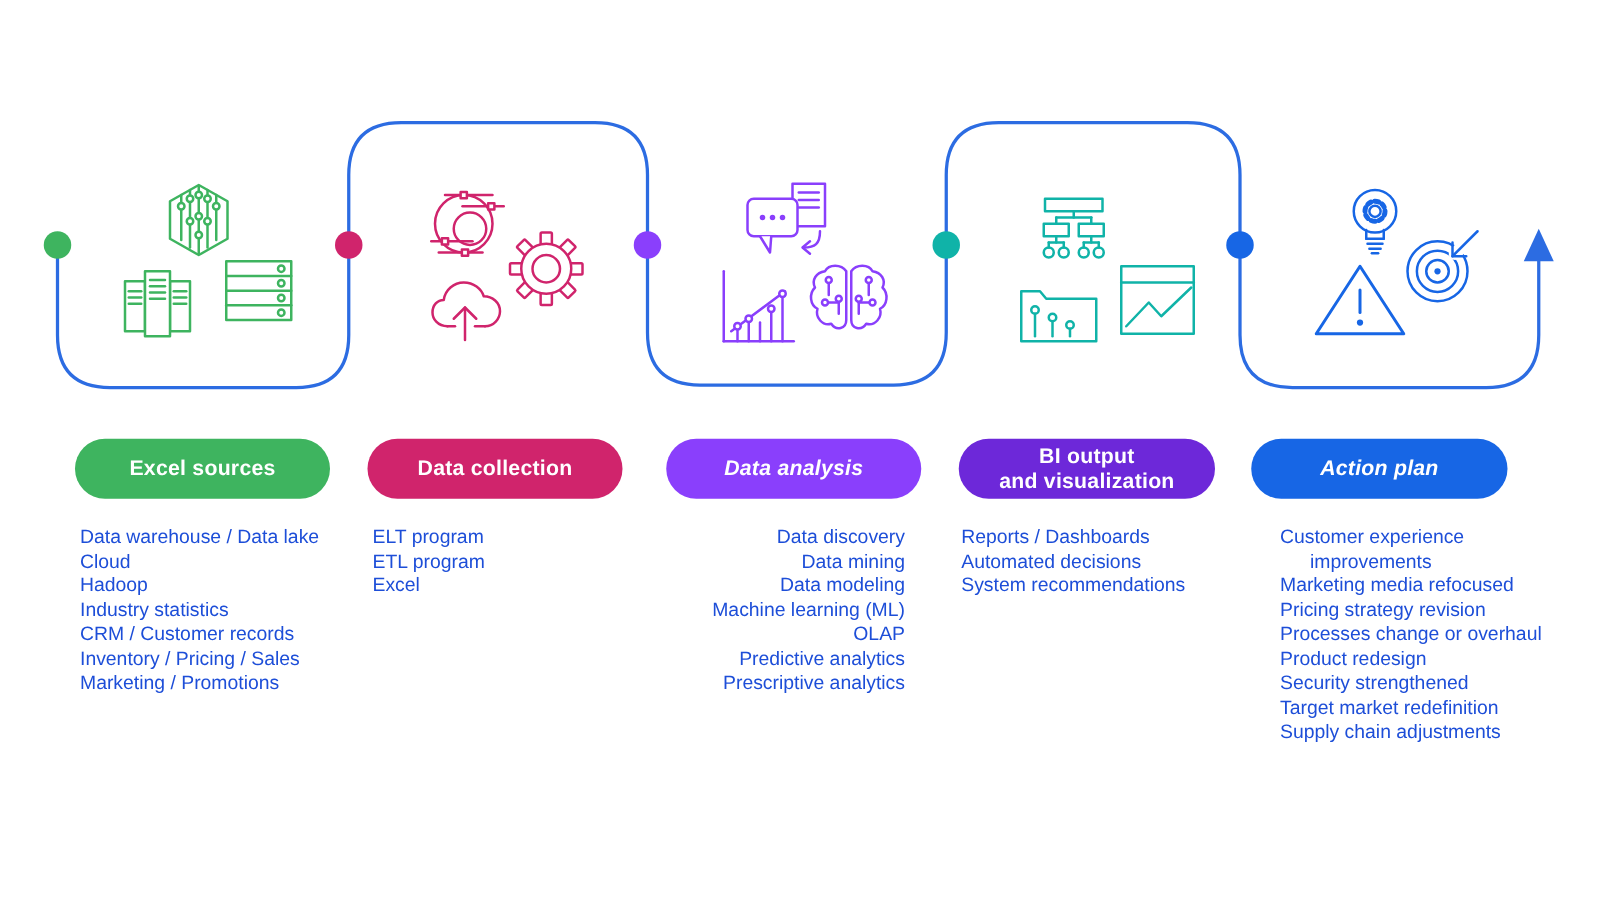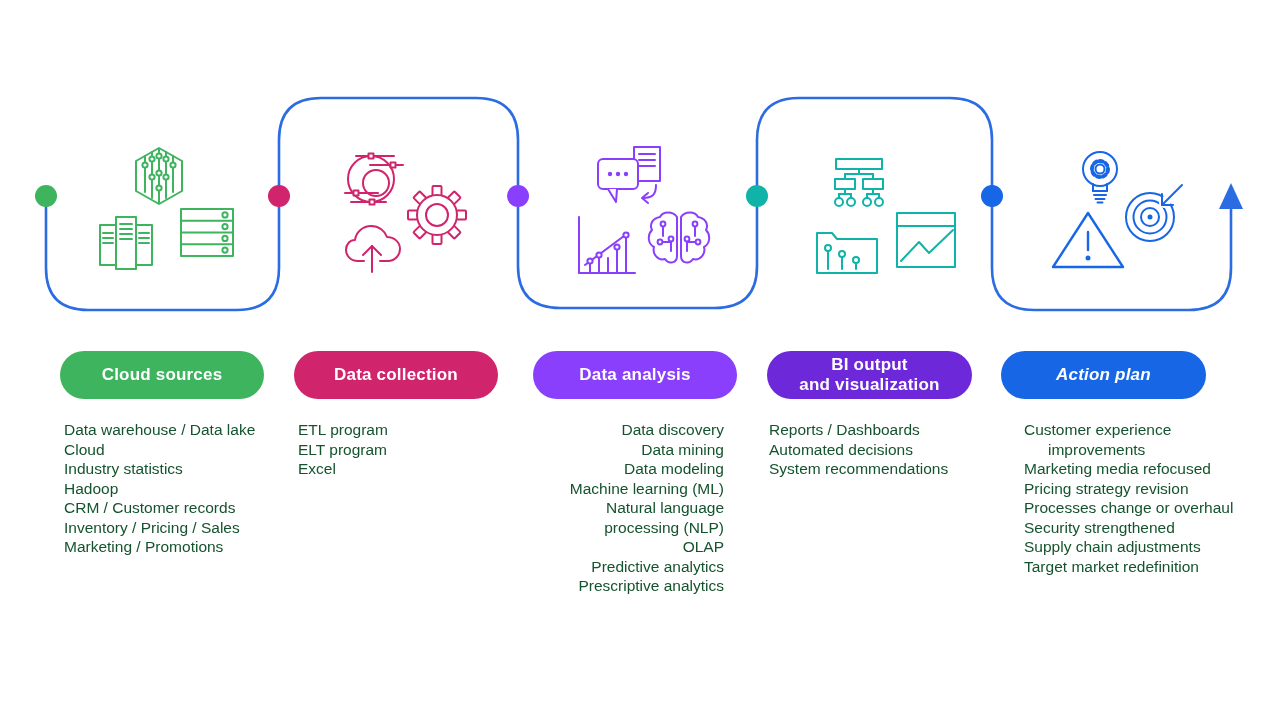--- a/index.html
+++ b/index.html
@@ -10,26 +10,26 @@
   .flow-svg{position:absolute;left:0;top:0;}
   .icon{position:absolute;}
   .pill{
     position:absolute;top:351px;height:48px;border-radius:26px;
     display:flex;align-items:center;justify-content:center;
     color:#ffffff;font-size:17px;font-weight:700;letter-spacing:.2px;
     text-align:center;white-space:pre-line;line-height:1.15;cursor:pointer;
   }
   .p0{left:60px;width:204px;background:#3eb45f;}
   .p1{left:294px;width:204px;background:#d0246c;}
-  .p2{left:533px;width:204px;background:#8a3ffc;}
+  .p2{left:533px;width:204px;background:#8a3ffc;font-style:italic;}
   .p3{left:767px;width:205px;background:#6d28d9;}
   .p4{left:1001px;width:205px;background:#1766e5;font-style:italic;}
   ul.list{
     position:absolute;top:420px;margin:0;padding:0;list-style:none;
-    color:#14532d;font-size:15.5px;line-height:19.5px;
+    color:#1d4ed8;font-size:15.5px;line-height:19.5px;
   }
   ul.list li{padding-left:1.55em;text-indent:-1.55em;}
   .l0{left:64px;width:228px;}
   .l1{left:298px;width:210px;}
   .l2{left:538px;width:186px;text-align:right;}
   .l3{left:769px;width:222px;}
   .l4{left:1024px;width:218px;}
   
   .i11{left:132px;top:146px;width:54px;height:60px;}
   .i12{left:97px;top:212px;width:58px;height:62px;}
@@ -264,57 +264,57 @@
   </g>
 </svg>
 <svg class="icon i53" viewBox="0 0 76 64">
   <g fill="none" stroke="#1766e5" stroke-width="2.4" stroke-linecap="round" stroke-linejoin="round">
     <path d="M38 5 L73 59 L3 59 Z"></path>
     <line x1="38" y1="24" x2="38" y2="42"></line>
     <circle cx="38" cy="50" r="2.5" fill="#1766e5" stroke="none"></circle>
   </g>
 </svg>
 
-<div class="pill p0">Cloud sources</div>
+<div class="pill p0">Excel sources</div>
 <div class="pill p1">Data collection</div>
 <div class="pill p2">Data analysis</div>
 <div class="pill p3">BI output
 and visualization</div>
 <div class="pill p4">Action plan</div>
 
 <ul class="list l0">
   <li>Data warehouse / Data lake</li>
   <li>Cloud</li>
+  <li>Hadoop</li>
   <li>Industry statistics</li>
-  <li>Hadoop</li>
   <li>CRM / Customer records</li>
   <li>Inventory / Pricing / Sales</li>
   <li>Marketing / Promotions</li>
 </ul>
 <ul class="list l1">
+  <li>ELT program</li>
   <li>ETL program</li>
-  <li>ELT program</li>
   <li>Excel</li>
 </ul>
 <ul class="list l2">
   <li>Data discovery</li>
   <li>Data mining</li>
   <li>Data modeling</li>
   <li>Machine learning (ML)</li>
-  <li>Natural language processing (NLP)</li>
   <li>OLAP</li>
   <li>Predictive analytics</li>
   <li>Prescriptive analytics</li>
 </ul>
 <ul class="list l3">
   <li>Reports / Dashboards</li>
   <li>Automated decisions</li>
   <li>System recommendations</li>
 </ul>
 <ul class="list l4">
   <li>Customer experience improvements</li>
   <li>Marketing media refocused</li>
   <li>Pricing strategy revision</li>
   <li>Processes change or overhaul</li>
+  <li>Product redesign</li>
   <li>Security strengthened</li>
+  <li>Target market redefinition</li>
   <li>Supply chain adjustments</li>
-  <li>Target market redefinition</li>
 </ul>
 
 </body></html>

